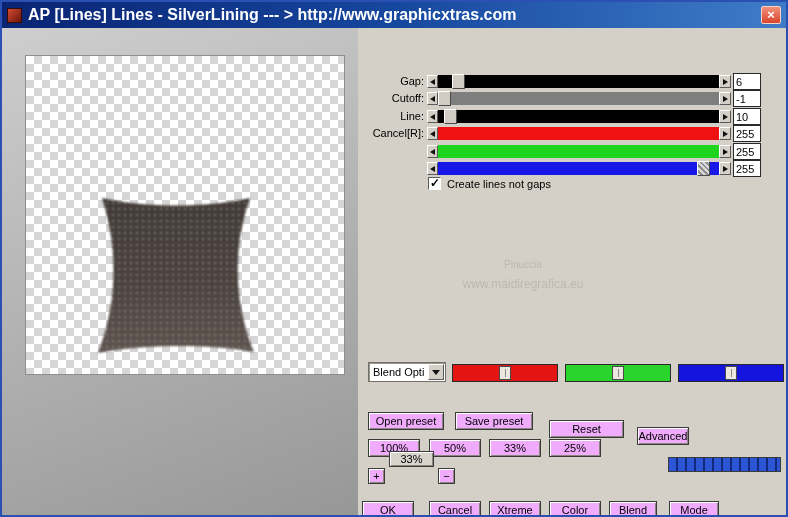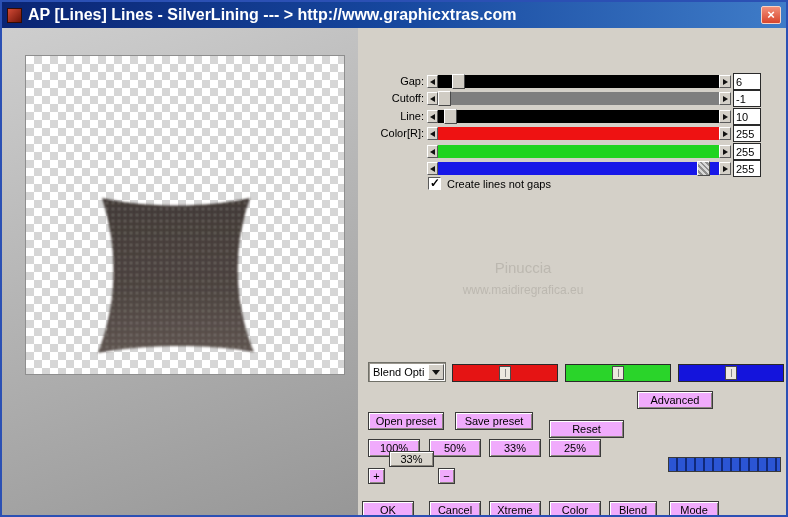--- a/index.html
+++ b/index.html
@@ -64,21 +64,21 @@
 
   
   .chk-row { position:absolute; left:0; top:149px; height:14px; width:300px; }
   .checkbox { position:absolute; left:70px; top:0; width:13px; height:13px; background:#fff;
     border:1px solid; border-color:#5a5a5a #ffffff #ffffff #5a5a5a; text-align:center; }
   .checkbox .check { position:absolute; left:1px; top:-2px; font-size:12px; font-weight:bold; color:#000; }
   .chk-label { position:absolute; left:89px; top:0; line-height:14px;text-align:center; }
 
   
   .watermark { position:absolute; left:60px; top:231px; width:210px; text-align:center; color:#bcb8b0; }
-  .wm1 { font-size:15px; }
+  .wm1 { font-size:10px; }
   .wm2 { font-size:12px; margin-top:7px; }
 
   
   .mini-slider { position:absolute; top:336px; width:106px; height:18px; border:1px solid #2a2a2a; }
   .mini-thumb { position:absolute; left:50%; top:1px; width:12px; height:14px; margin-left:-6px;
     background:#ece8e0; border:1px solid #4a4a4a; }
   .mini-thumb::after { content:""; position:absolute; left:5px; top:2px; bottom:2px; width:1px; background:#8a8a8a; }
 
   
   .btn { position:absolute; height:18px; background:#f0abfc; border:1px solid #3a3a3a;
@@ -169,21 +169,21 @@
         <div class="sl-track" style="background: rgb(0, 0, 0);">
           <div class="sl-thumb" style="left: 2%; display: block;"></div>
         </div>
         <div class="sl-arrow right">
             <span class="tri-r"></span>
           </div>
         <input class="sl-value" value="10" style="">
       </div>
 
       <div class="slider-row" style="top:97px">
-        <div class="sl-label">Color[R]:</div>
+        <div class="sl-label">Cancel[R]:</div>
         <div class="sl-arrow left">
             <span class="tri-l"></span>
           </div>
         <div class="sl-track" style="background: rgb(238, 18, 18);">
           
         </div>
         <div class="sl-arrow right">
             <span class="tri-r"></span>
           </div>
         <input class="sl-value" value="255" style="">
@@ -242,21 +242,21 @@
       <div class="mini-slider" style="left: 207px; background: rgb(42, 212, 42);">
         <div class="mini-thumb"></div>
       </div>
       <div class="mini-slider" style="left: 320px; background: rgb(20, 20, 220);">
         <div class="mini-thumb"></div>
       </div>
 
       <button class="btn" style="left:10px;top:367px;width:76px">Open preset</button>
       <button class="btn" style="left:97px;top:367px;width:78px">Save preset</button>
       <button class="btn" style="left:191px;top:375px;width:75px">Reset</button>
-      <button class="btn" style="left:279px;top:346px;width:76px">Advanced</button>
+      <button class="btn" style="left:279px;top:382px;width:52px">Advanced</button>
 
       <button class="btn" style="left:10px;top:394px;width:52px">100%</button>
       <button class="btn" style="left:71px;top:394px;width:52px">50%</button>
       <button class="btn" style="left:131px;top:394px;width:52px">33%</button>
       <button class="btn" style="left:191px;top:394px;width:52px">25%</button>
 
       <button class="btn" style="left:10px;top:423px;width:17px;height:16px">+</button>
       <div class="stepper-value" style="left:31px;top:423px;width:45px">33%</div>
       <button class="btn" style="left:80px;top:423px;width:17px;height:16px">−</button>
 

